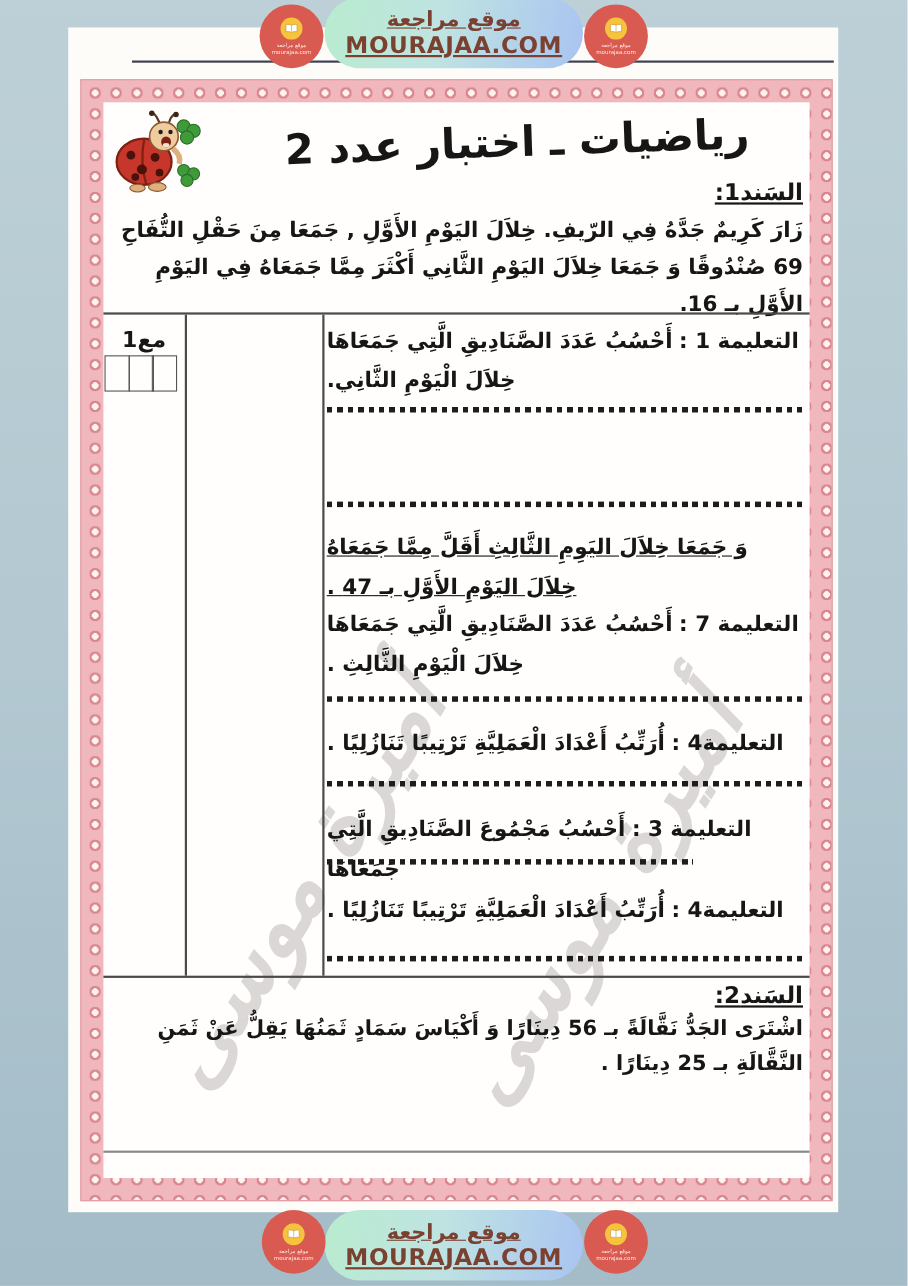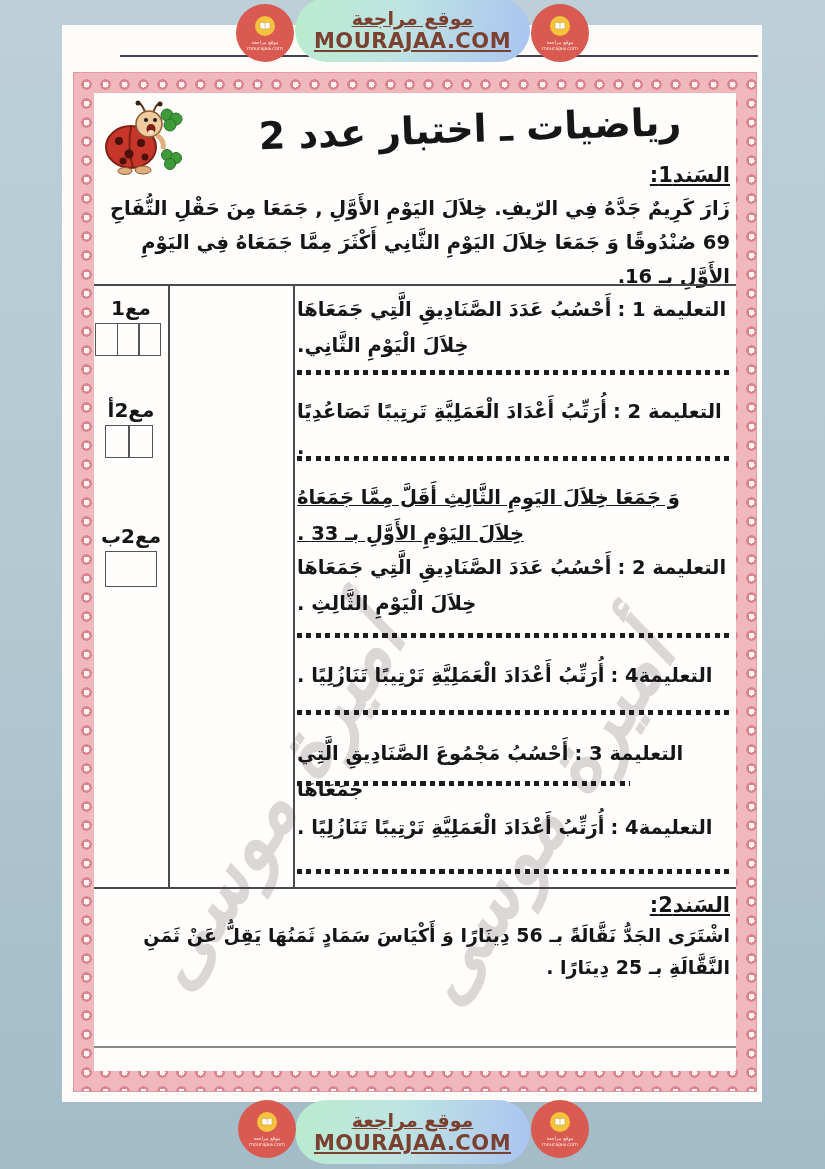--- a/index.html
+++ b/index.html
@@ -168,50 +168,34 @@
             <div class="vline vline2"></div>
 
             <div class="grade g1">
               <div class="grade-label">مع1</div>
               <div class="grade-box box3">
                   <span></span>
                   <span></span>
                   <span></span>
                 </div>
             </div>
-            <div class="grade g2">
-              <div class="grade-label">مع2أ</div>
-              <div class="grade-box box2">
-                  <span></span>
-                  <span></span>
-                </div>
-            </div>
-            <div class="grade g3">
-              <div class="grade-label">مع2ب</div>
-              <div class="grade-box box1">
-                  <span></span>
-                </div>
-            </div>
 
             <div class="inst i1">
               <span class="lbl">التعليمة 1 :</span><span>أَحْسُبُ عَدَدَ الصَّنَادِيقِ الَّتِي جَمَعَاهَا خِلاَلَ الْيَوْمِ الثَّانِي.</span>
             </div>
             <div class="dots d1"></div>
 
-            <div class="inst i2">
-              <span class="lbl">التعليمة 2 :</span><span>أُرَتِّبُ أَعْدَادَ الْعَمَلِيَّةِ تَرتِيبًا تَصَاعُدِيًا .</span>
-            </div>
             <div class="dots d2"></div>
 
             <div class="inst inote">
-              <span class="note-underline">وَ جَمَعَا خِلاَلَ اليَوِمِ الثَّالِثِ أَقَلَّ مِمَّا جَمَعَاهُ خِلاَلَ اليَوْمِ الأَوَّلِ بـ 33 .</span>
+              <span class="note-underline">وَ جَمَعَا خِلاَلَ اليَوِمِ الثَّالِثِ أَقَلَّ مِمَّا جَمَعَاهُ خِلاَلَ اليَوْمِ الأَوَّلِ بـ 47 .</span>
             </div>
 
             <div class="inst i3">
-              <span class="lbl">التعليمة 2 :</span><span>أَحْسُبُ عَدَدَ الصَّنَادِيقِ الَّتِي جَمَعَاهَا خِلاَلَ الْيَوْمِ الثَّالِثِ .</span>
+              <span class="lbl">التعليمة 7 :</span><span>أَحْسُبُ عَدَدَ الصَّنَادِيقِ الَّتِي جَمَعَاهَا خِلاَلَ الْيَوْمِ الثَّالِثِ .</span>
             </div>
             <div class="dots d3"></div>
 
             <div class="inst i4">
               <span class="lbl">التعليمة4 :</span><span>أُرَتِّبُ أَعْدَادَ الْعَمَلِيَّةِ تَرْتِيبًا تَنَازُلِيًا .</span>
             </div>
             <div class="dots d4"></div>
 
             <div class="inst i5">
               <span class="lbl">التعليمة 3 :</span><span>أَحْسُبُ مَجْمُوعَ الصَّنَادِيقِ الَّتِي جَمَعَاهَا</span>

